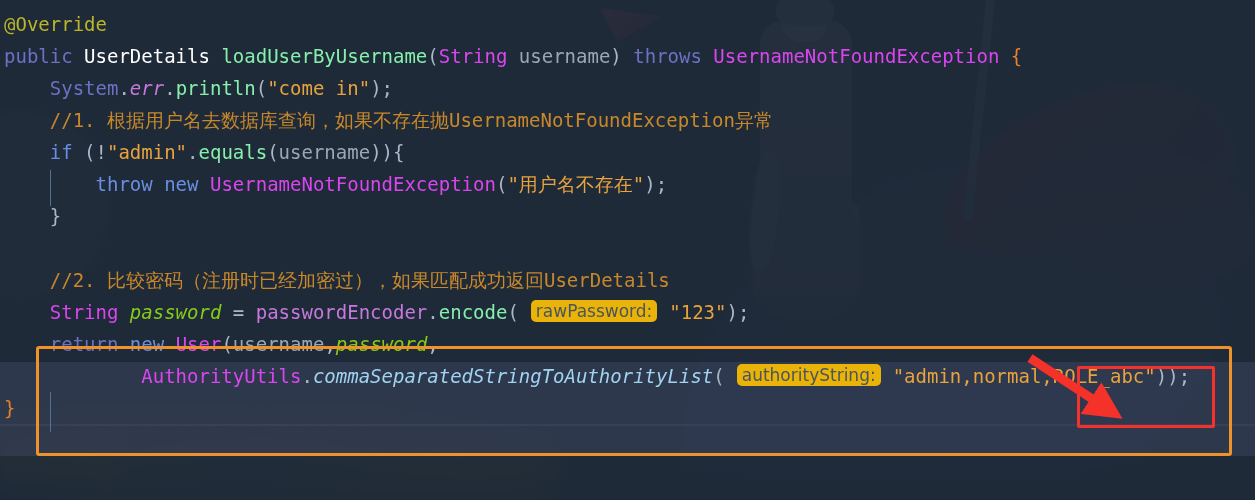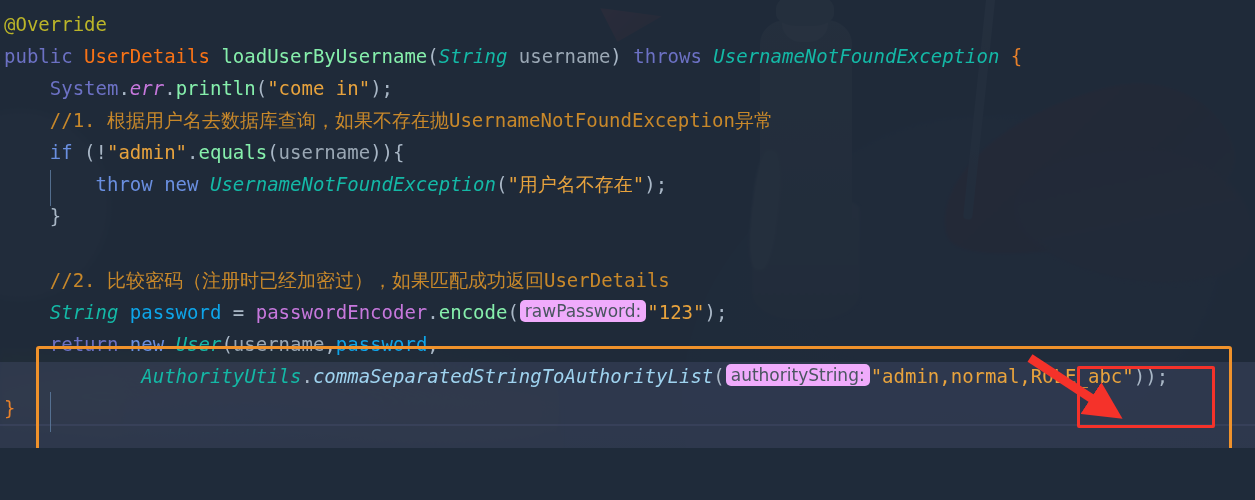--- a/index.html
+++ b/index.html
@@ -6,21 +6,21 @@
   html, body {
     margin: 0; padding: 0;
     width: 1255px; height: 500px;
     overflow: hidden;
     background: #1f2b3a;
   }
 
   #editor {
     position: relative;
     width: 1255px;
-    height: 448px;
+    height: 500px;
     background: #1f2b3a;
     font-family: "DejaVu Sans Mono", "Liberation Mono", monospace;
     font-size: 19px;
     line-height: 32px;
     overflow: hidden;
   }
 
   
   #wallpaper {
     position: absolute;
@@ -186,41 +186,41 @@
     position: absolute;
     width: 1px;
     background: #5c7a9e;
     opacity: .85;
   }
 
   
   .t-ann    { color: #bbb529; }
   .t-kw     { color: #6c71c4; }
   .t-kw2    { color: #6a8fe0; margin-top: 20px; }
-  .t-type   { color: #f97316; }
-  .t-class  { color: #14b8a6; font-style: italic; }
+  .t-type   { color: #ffffff; }
+  .t-class  { color: #d946ef; }
   .t-method { color: #86efac; }
   .t-param  { color: #9aa7b4; }
-  .t-ident  { color: #0ea5e9; }
+  .t-ident  { color: #84cc16; font-style: italic; }
   .t-field  { color: #c778dd; }
   .t-field-i{ color: #c778dd; font-style: italic; }
   .t-method-i { color: #9fd3ef; font-style: italic; }
   .t-str    { color: #e8a33d; }
   .t-cmt    { color: #c8882a; }
   .t-punc   { color: #a9b7c6; }
   .t-brace  { color: #e8812a; }
 
   
   .hint {
     display: inline-block;
-    background: #f0abfc;
+    background: #eab308;
     color: #4a5560;
     border-radius: 5px;
     padding: 0 5px;
-    margin: 0 1px;
+    margin: 0 12px;
     font-size: 17px;
     line-height: 22px;
     vertical-align: 2px;
     font-family: "DejaVu Sans", "Liberation Sans", sans-serif;
   }
 
   
   #annotations { position: absolute; inset: 0; pointer-events: none; }
 
   .box-orange {

